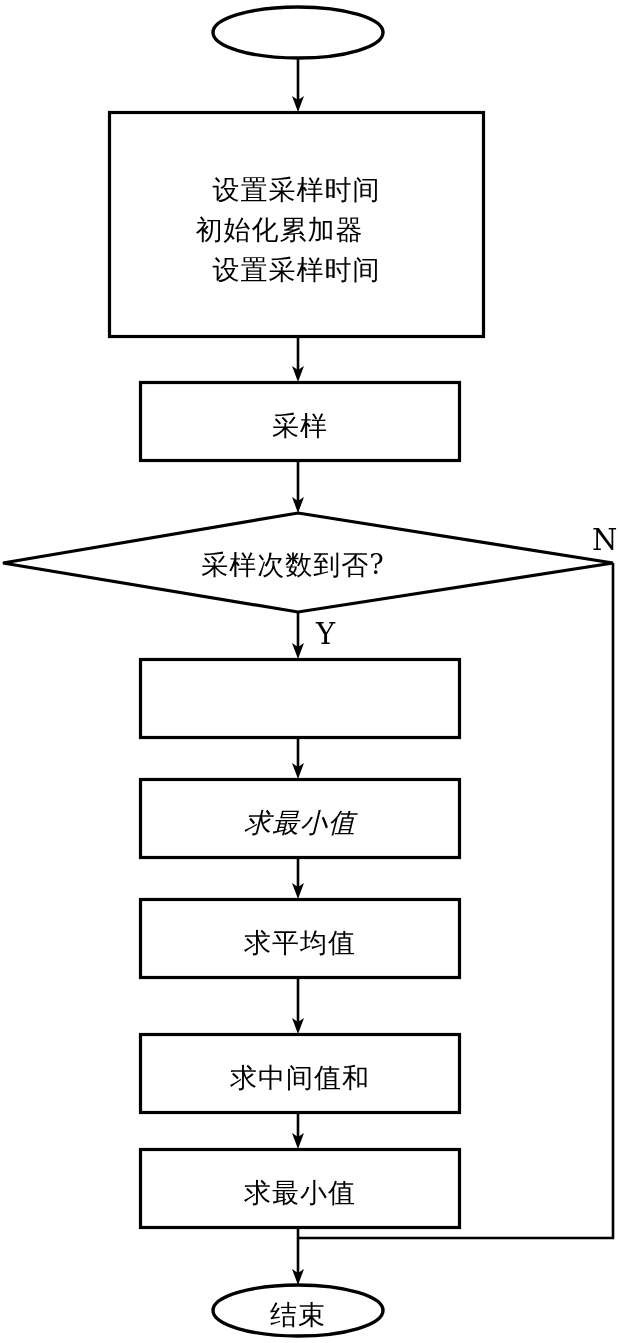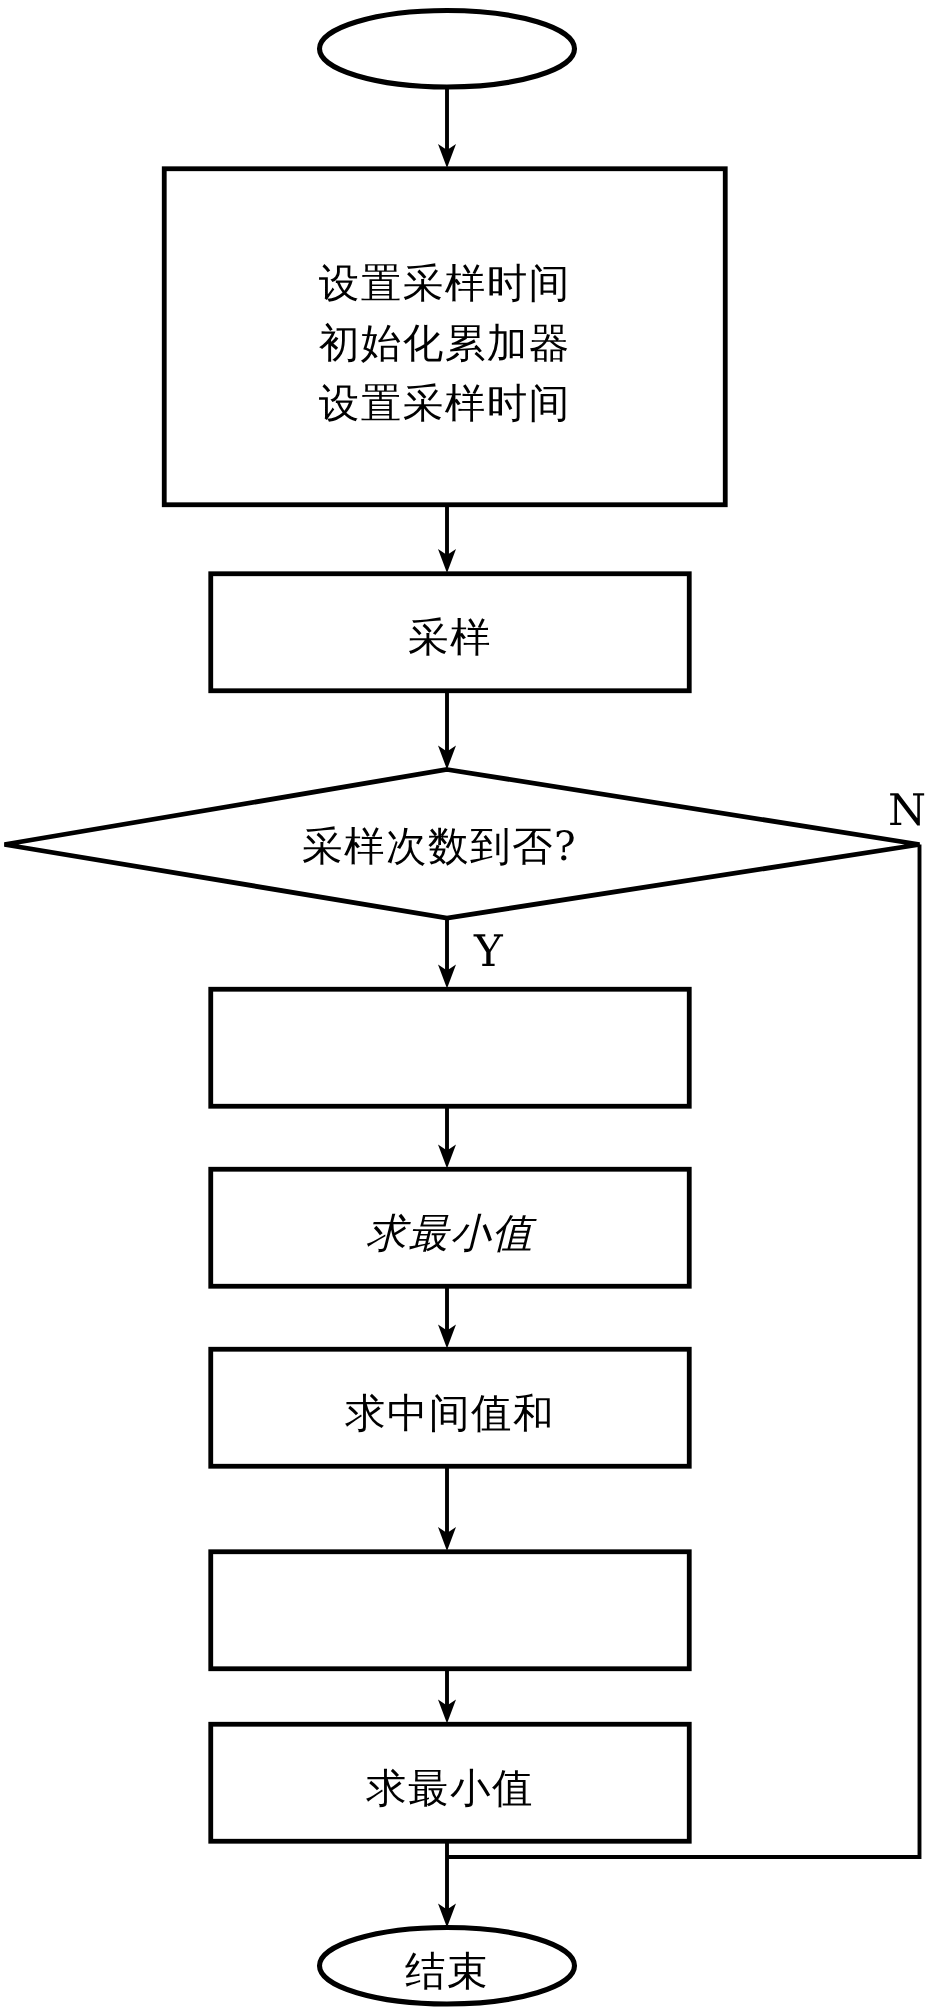--- a/index.html
+++ b/index.html
@@ -115,32 +115,33 @@
 
     <line class="conn-line" x1="298" y1="1227" x2="298" y2="1277"></line>
     <polygon class="arrow-head" points="298,1285 292,1269 298,1273 304,1269"></polygon>
 
     <polyline class="conn-line" points="613,563 613,1238 298,1238"></polyline>
 
   </svg>
 
 
   <div class="node-text multi" style="left:110px; top:170px; width:373px;">设置采样时间</div>
-  <div class="node-text multi" style="left:110px; top:210px; width:373px;">初始化累加器</div>
+  <div class="node-text multi" style="left:93px; top:210px; width:373px;">初始化累加器</div>
   <div class="node-text" style="left:141px; top:407px; width:318px;">采样</div>
 
   <div class="node-text multi" style="left:110px; top:250px; width:373px;">设置采样时间</div>
 
   <div class="node-text" style="left:134px; top:546px; width:318px;">采样次数到否?</div>
 
 
   <div class="node-text" style="left:141px; top:804px; width:318px;font-style:italic;">求最小值</div>
 
-  <div class="node-text" style="left:141px; top:924px; width:318px;">求中间值和</div>
+  <div class="node-text" style="left:141px; top:924px; width:318px;">求平均值</div>
 
+  <div class="node-text" style="left:141px; top:1059px; width:318px;">求中间值和</div>
 
   <div class="node-text" style="left:141px; top:1174px; width:318px;">求最小值</div>
 
   <div class="node-text" style="left:213px; top:1296px; width:170px;">结束</div>
 
   <div class="branch-label" style="left:316px; top:620px;">Y</div>
 
   <div class="branch-label" style="left:592px; top:526px;">N</div>
 
 </div>

